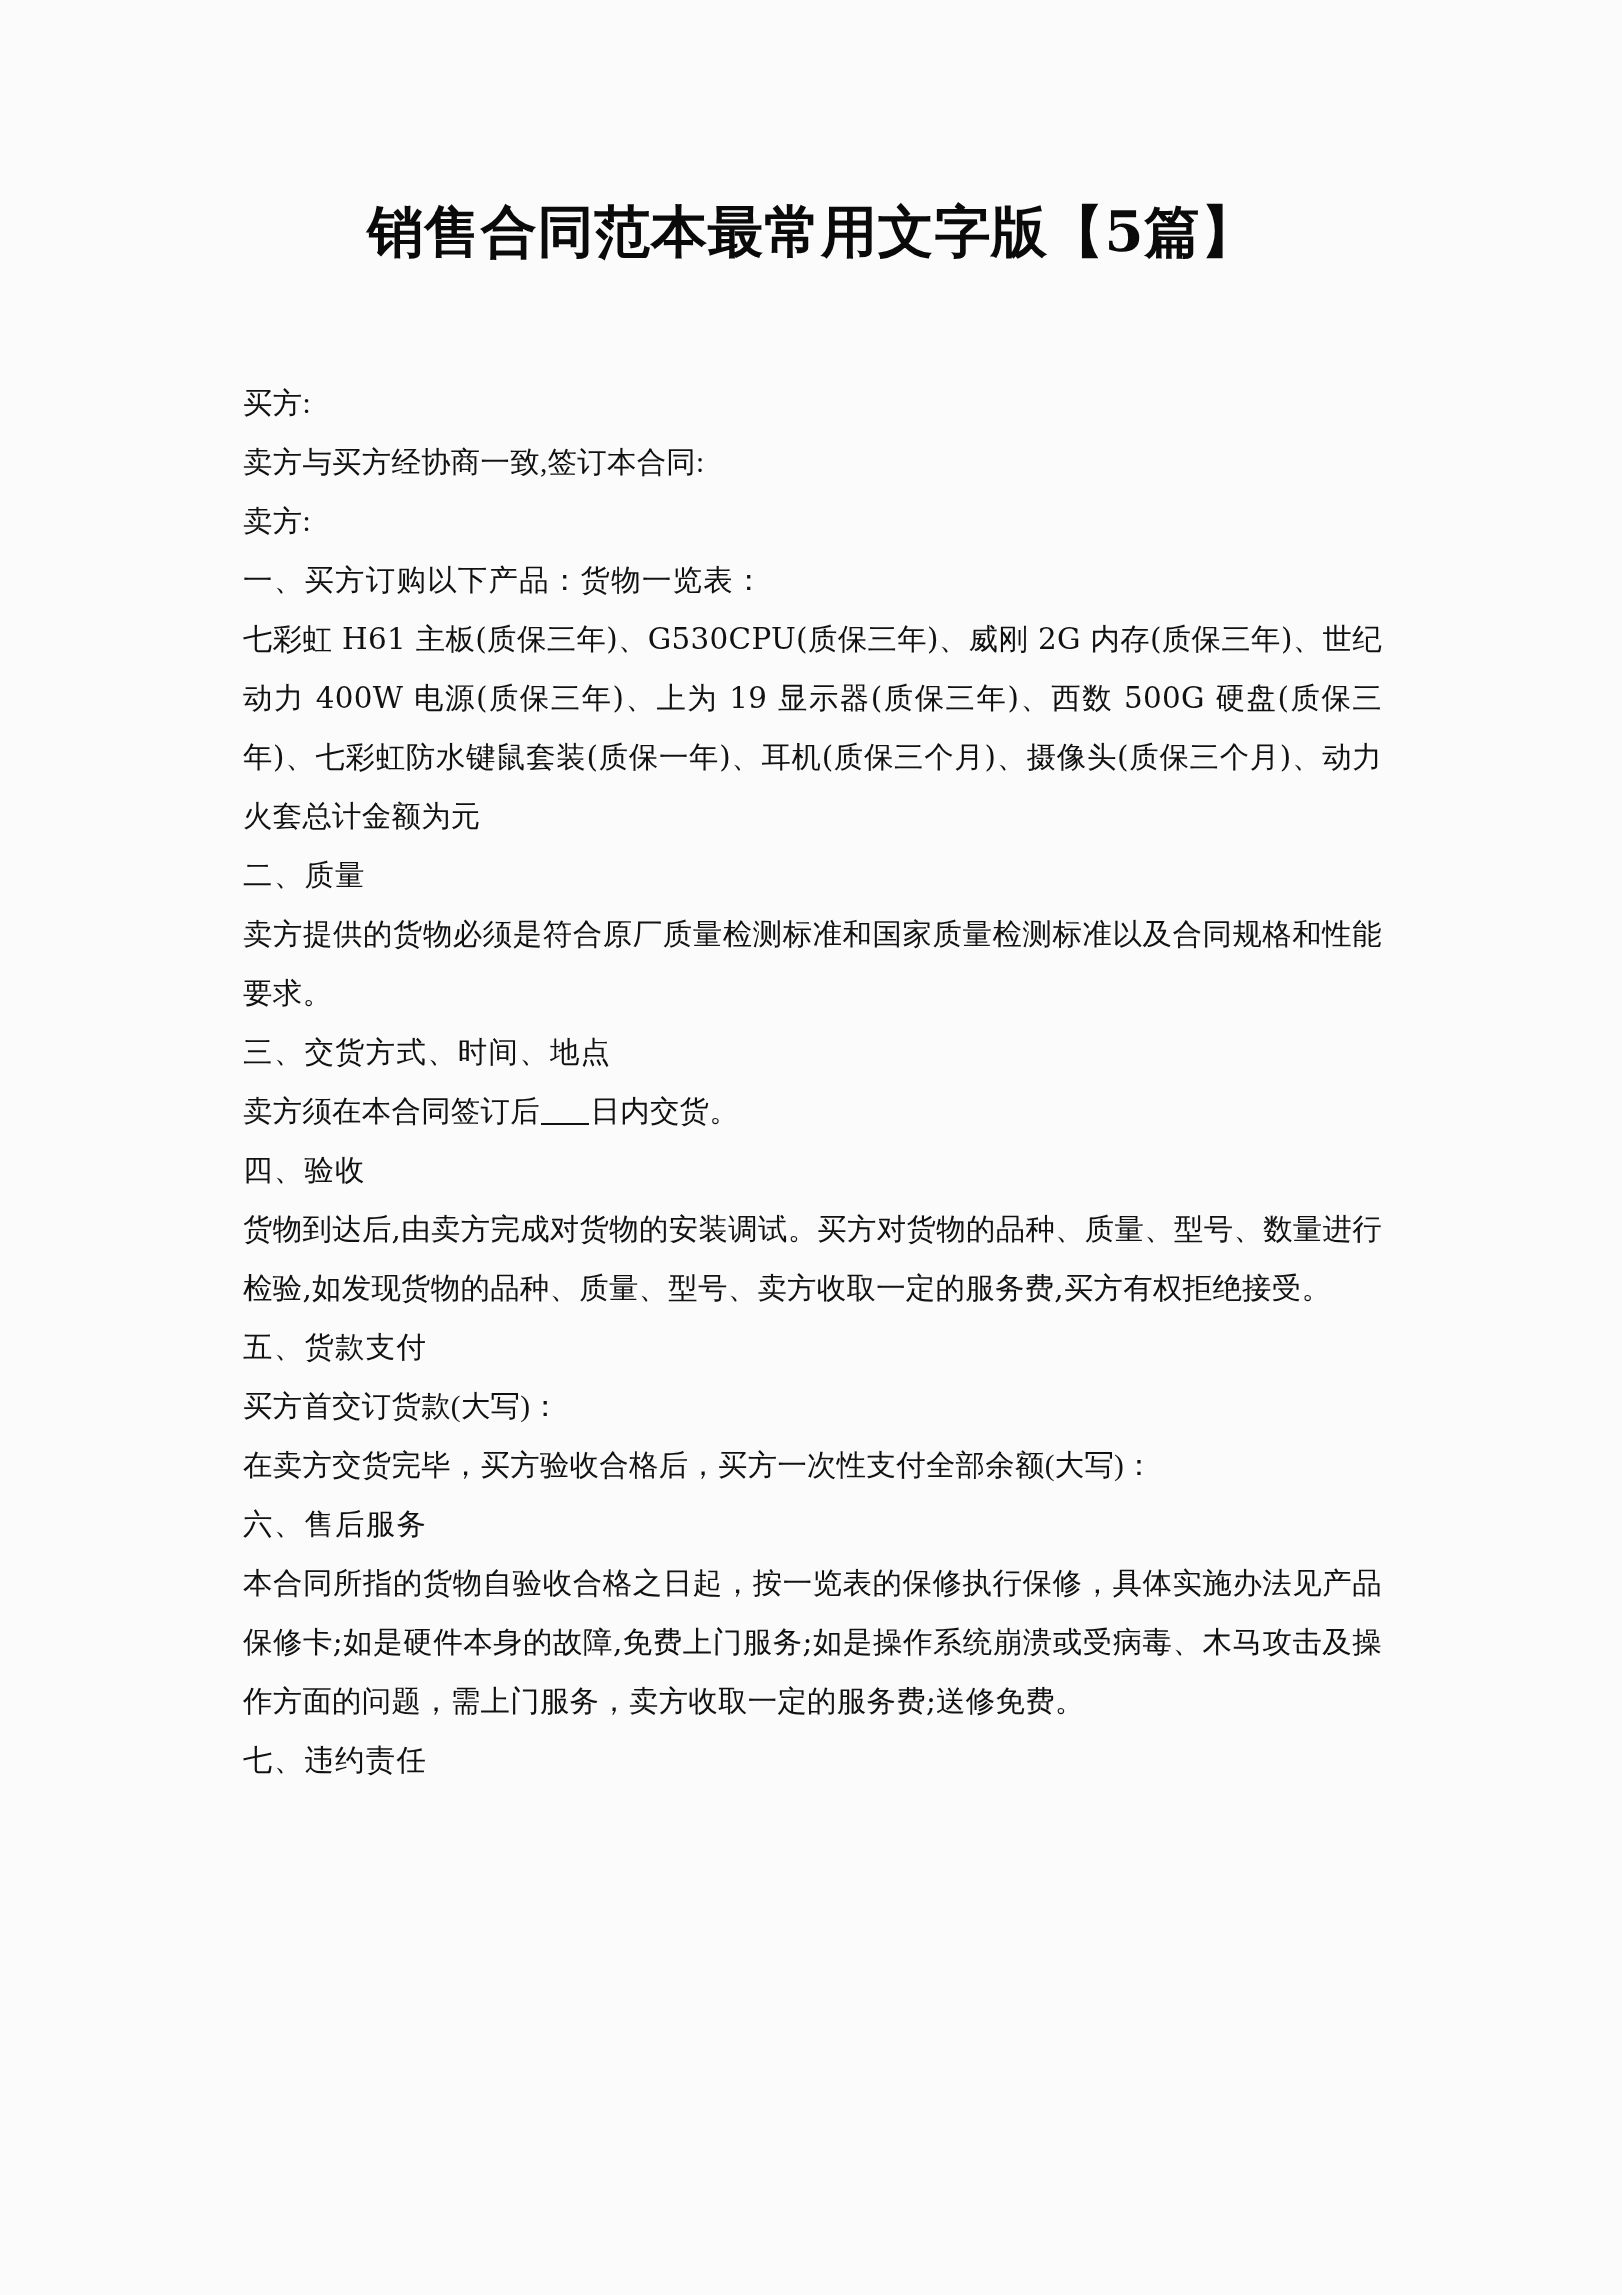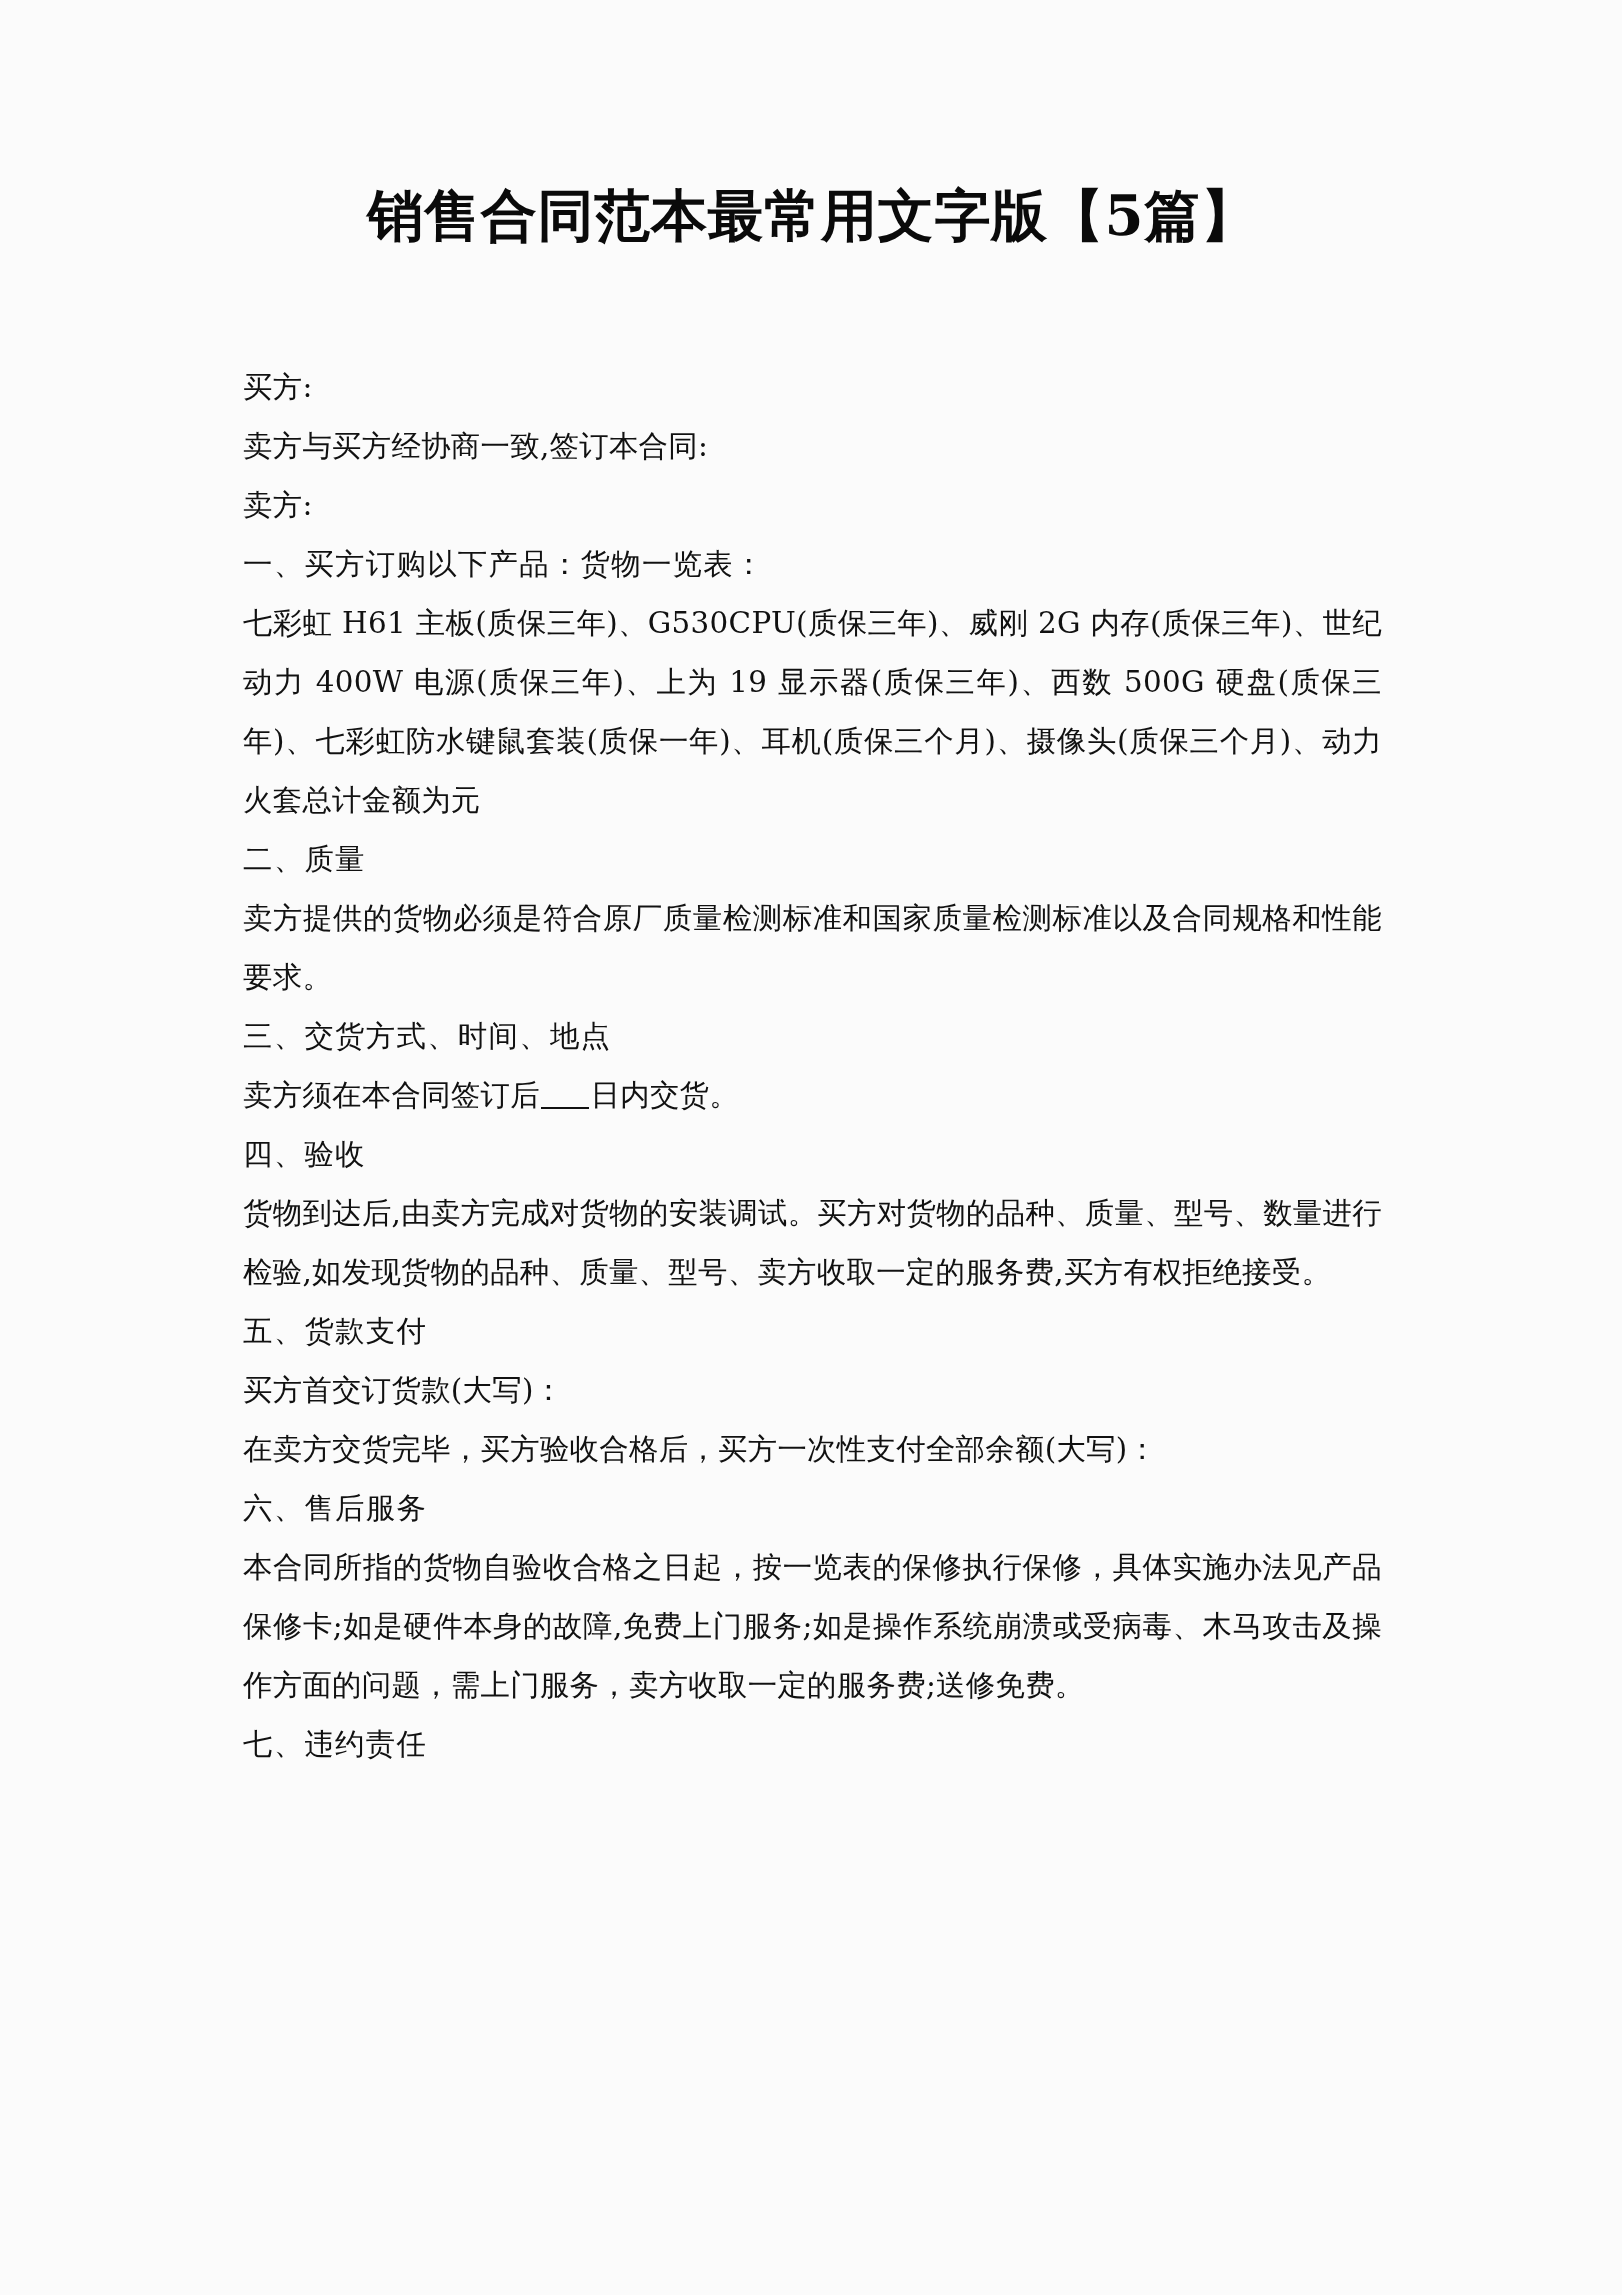--- a/index.html
+++ b/index.html
@@ -14,21 +14,21 @@
     height: 2295px;
     background: #fbfbfb;
     box-sizing: border-box;
     overflow: hidden;
     font-family: "DejaVu Serif", "Liberation Serif", serif;
     color: #000000;
   }
   .page-inner {
     position: absolute;
     left: 243px;
-    top: 0;
+    top: 16px;
     width: 1139px;
   }
 
   .doc-title {
     margin: 0;
     padding: 0;
     font-family: "DejaVu Serif", "Liberation Serif", serif;
     font-weight: bold;
     font-size: 56px;
     line-height: 1.25;
@@ -58,20 +58,21 @@
     hyphens: none;
   }
 
   
   .para.heading {
     letter-spacing: 1.3px;
   }
 
   .para.tight {
     text-align: left;
+    font-family: Liberation Serif, serif;
   }
 
   .blank-underline {
     display: inline-block;
     width: 48px;
     border-bottom: 2px solid #111;
     vertical-align: -3.9px;
     margin: 0 1.3px;
   }
 </style>

